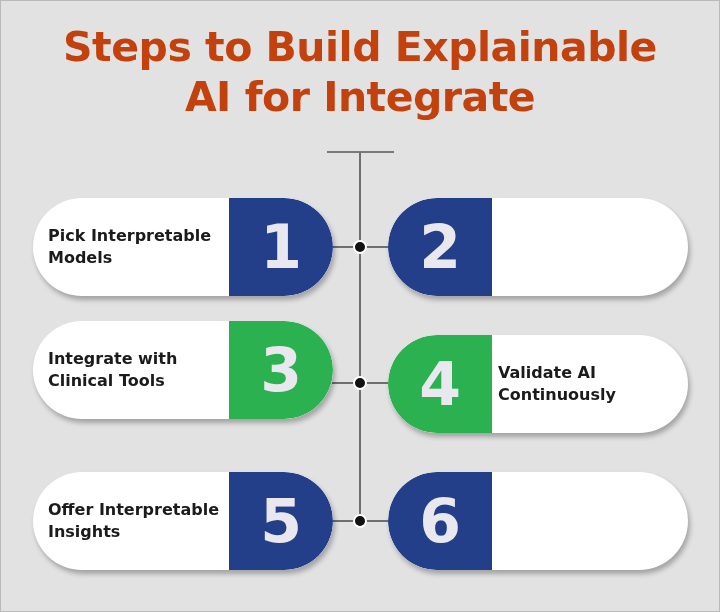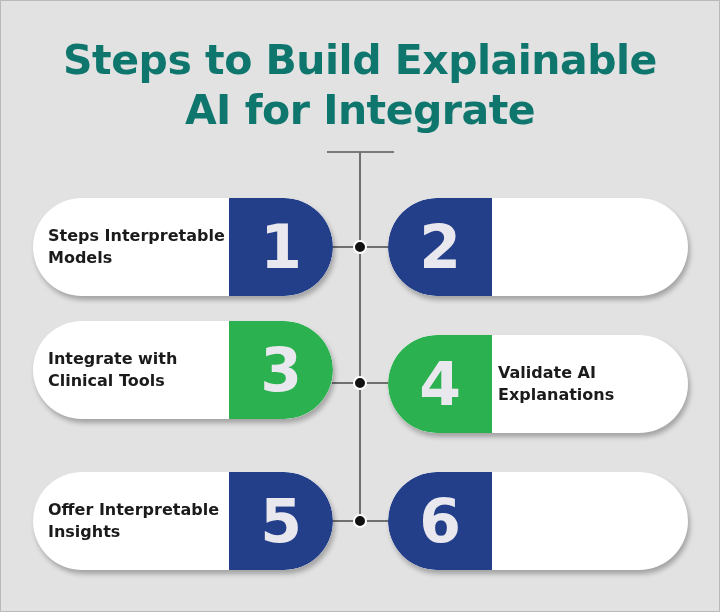--- a/index.html
+++ b/index.html
@@ -1,20 +1,20 @@
 <!DOCTYPE html>
 <html><head>
 <meta charset="utf-8">
 <style>
   html, body { margin:0; padding:0; }
   body { width:720px; height:612px; background:#e2e2e2; position:relative; overflow:hidden;
          font-family:"DejaVu Sans", "Liberation Sans", sans-serif; }
   .frame { position:absolute; inset:0; border:1px solid #b9b9b9; box-sizing:border-box; pointer-events:none; }
-  .title { position:absolute; left:0; right:0; top:22px; text-align:center; color:#0f766e;
-           font-weight:bold; font-size:41px; line-height:50px; letter-spacing:-0.5px;margin-top:13px; }
+  .title { position:absolute; left:0; right:0; top:22px; text-align:center; color:#c2410c;
+           font-weight:bold; font-size:41px; line-height:50px; letter-spacing:-0.5px; }
   .tbar { position:absolute; left:327px; top:151px; width:67px; height:2px; background:#7a7a7a; }
   .vline { position:absolute; left:359px; top:152px; width:1.5px; height:372px; background:#6f6f6f; }
   .hconn { position:absolute; height:1.5px; background:#6f6f6f; }
   .dot { position:absolute; width:10px; height:10px; border-radius:50%; background:#111; border:2px solid #fff; box-sizing:content-box; }
   .pill { position:absolute; width:300px; height:98px; background:#fff; overflow:hidden;
           box-shadow: 2px 4px 5px rgba(0,0,0,0.28); }
   .pill.left { border-radius:49px; }
   .pill.right { border-radius:49px; }
   .numblock { position:absolute; top:0; height:100%; width:104px; display:flex; align-items:center; justify-content:center;
               color:#e8e8ee; font-weight:bold; font-size:60px; }
@@ -41,36 +41,36 @@
 <div class="hconn" style="left:332px; top:246px; width:58px;"></div>
 <div class="dot" style="left:353px; top:240px;"></div>
 
 <div class="hconn" style="left:332px; top:382px; width:58px;"></div>
 <div class="dot" style="left:353px; top:376px;"></div>
 
 <div class="hconn" style="left:332px; top:520px; width:58px;"></div>
 <div class="dot" style="left:353px; top:514px;"></div>
 
 <div class="pill left" style="left:33px; top:198px;">
-  <div class="label">Steps Interpretable Models</div>
+  <div class="label">Pick Interpretable Models</div>
   <div class="numblock" style="background:#243f8a;">1</div>
 </div>
 
 <div class="pill right" style="left:388px; top:198px;">
   <div class="numblock" style="background:#243f8a;">2</div>
 </div>
 
 <div class="pill left" style="left:33px; top:321px;">
   <div class="label">Integrate with Clinical Tools</div>
   <div class="numblock" style="background:#2bb14f;">3</div>
 </div>
 
 <div class="pill right" style="left:388px; top:335px;">
   <div class="numblock" style="background:#2bb14f;">4</div>
-  <div class="label">Validate AI Explanations</div>
+  <div class="label">Validate AI Continuously</div>
 </div>
 
 <div class="pill left" style="left:33px; top:472px;">
   <div class="label">Offer Interpretable Insights</div>
   <div class="numblock" style="background:#243f8a;">5</div>
 </div>
 
 <div class="pill right" style="left:388px; top:472px;">
   <div class="numblock" style="background:#243f8a;">6</div>
 </div>

